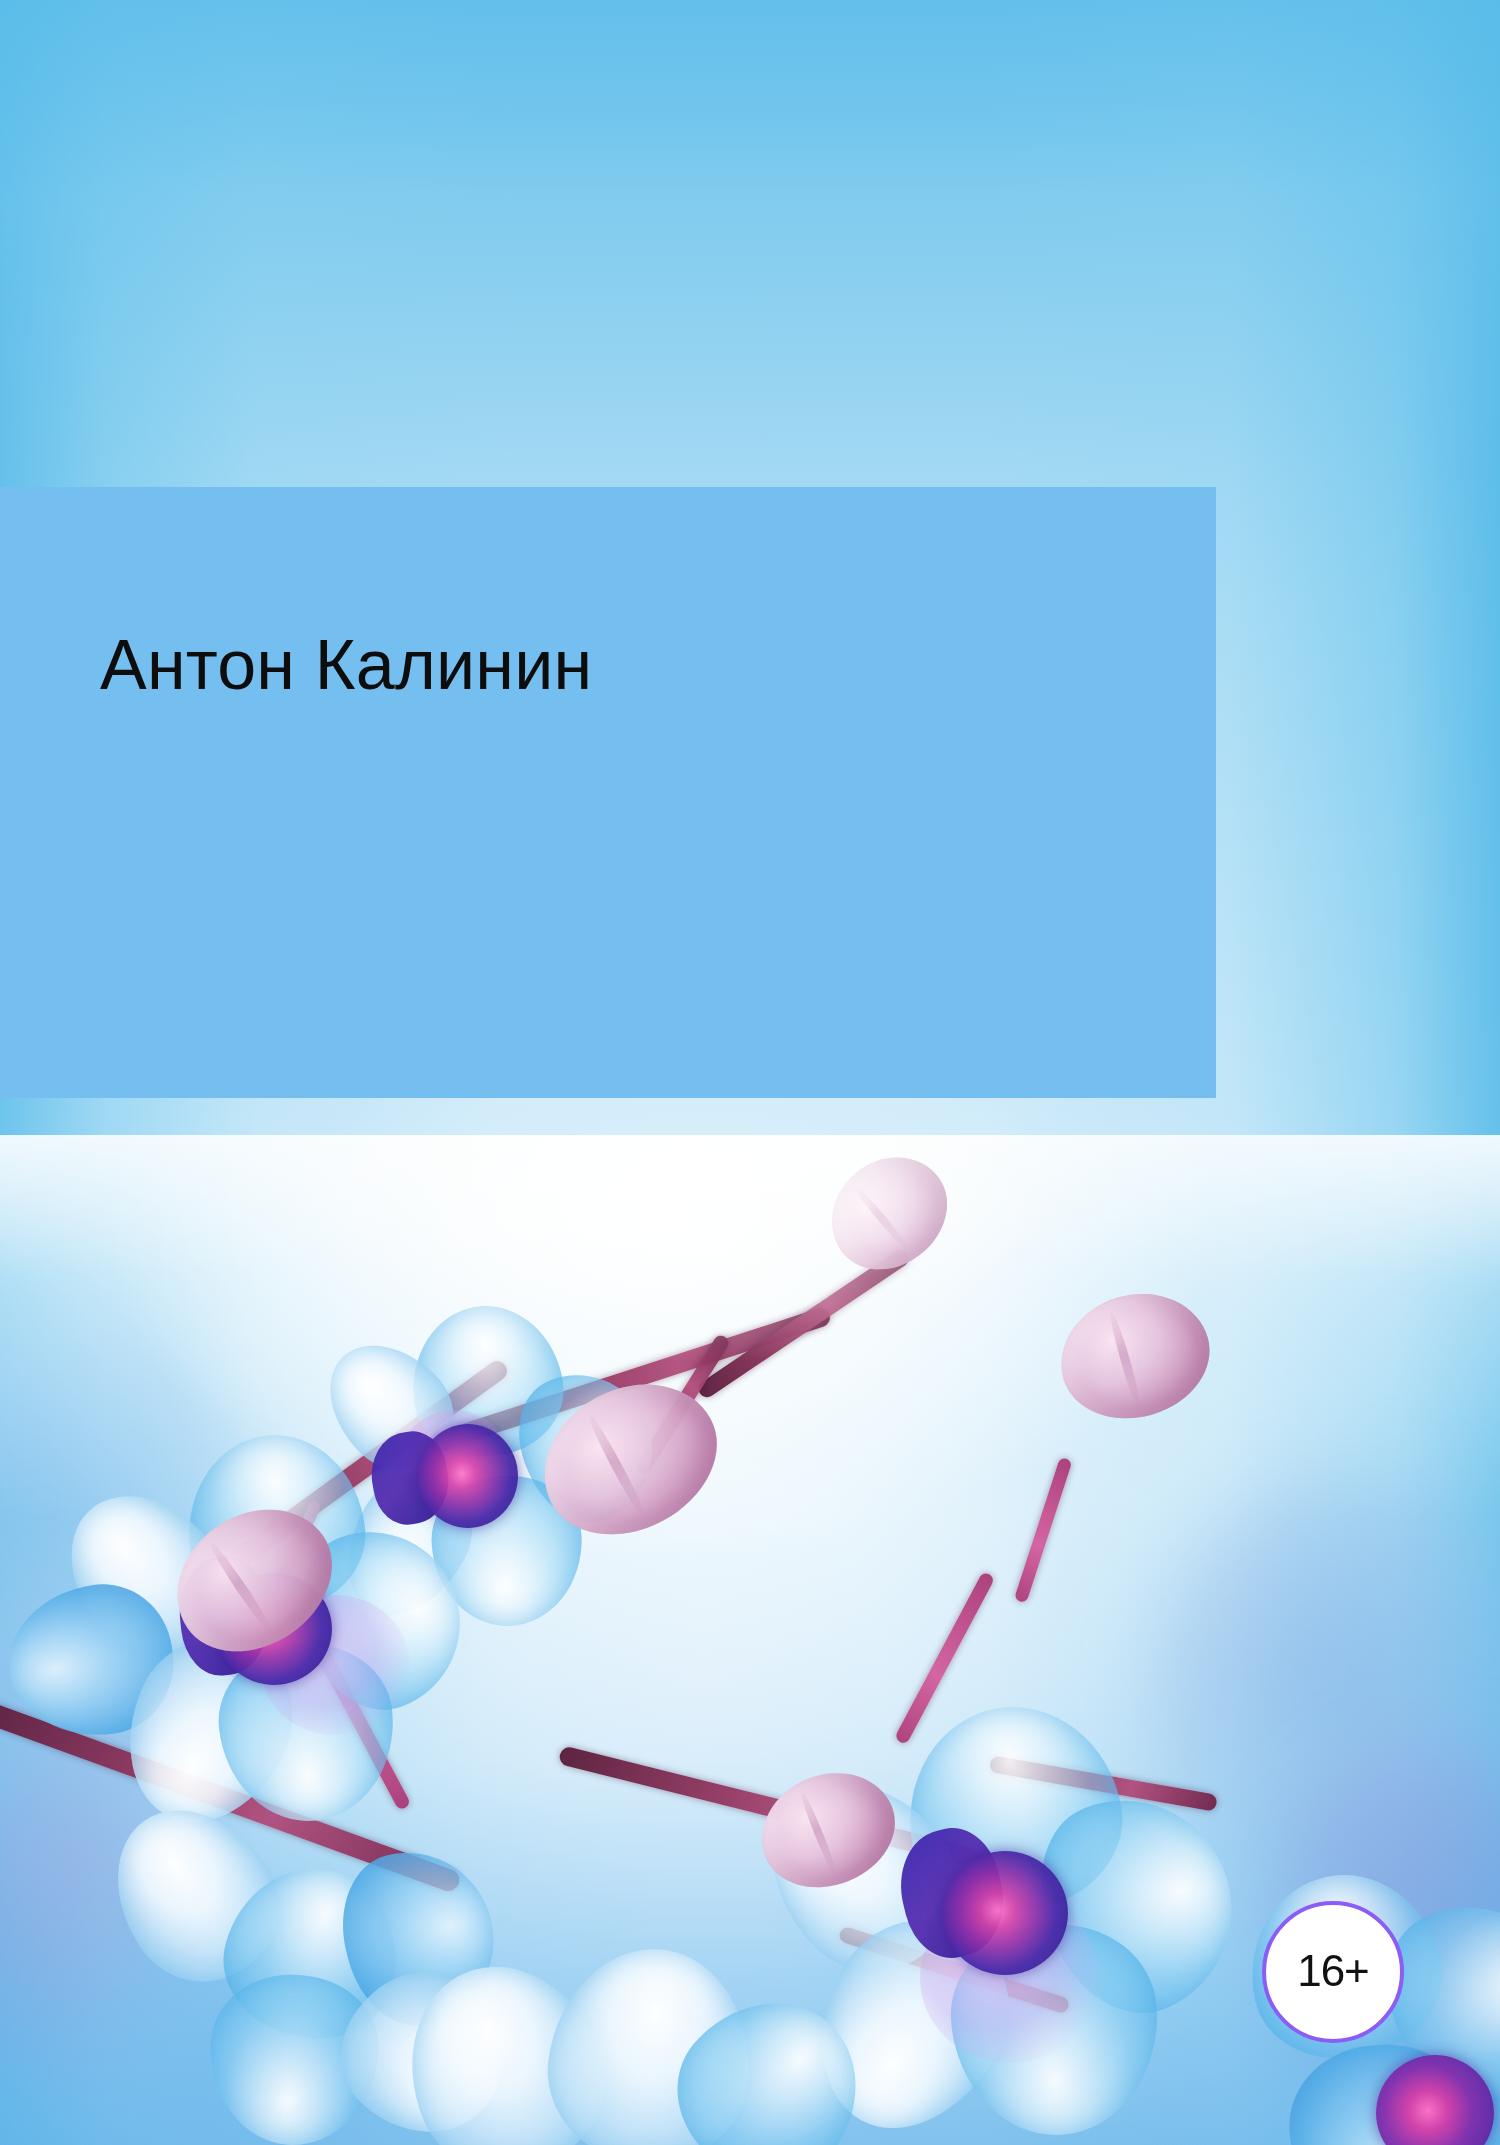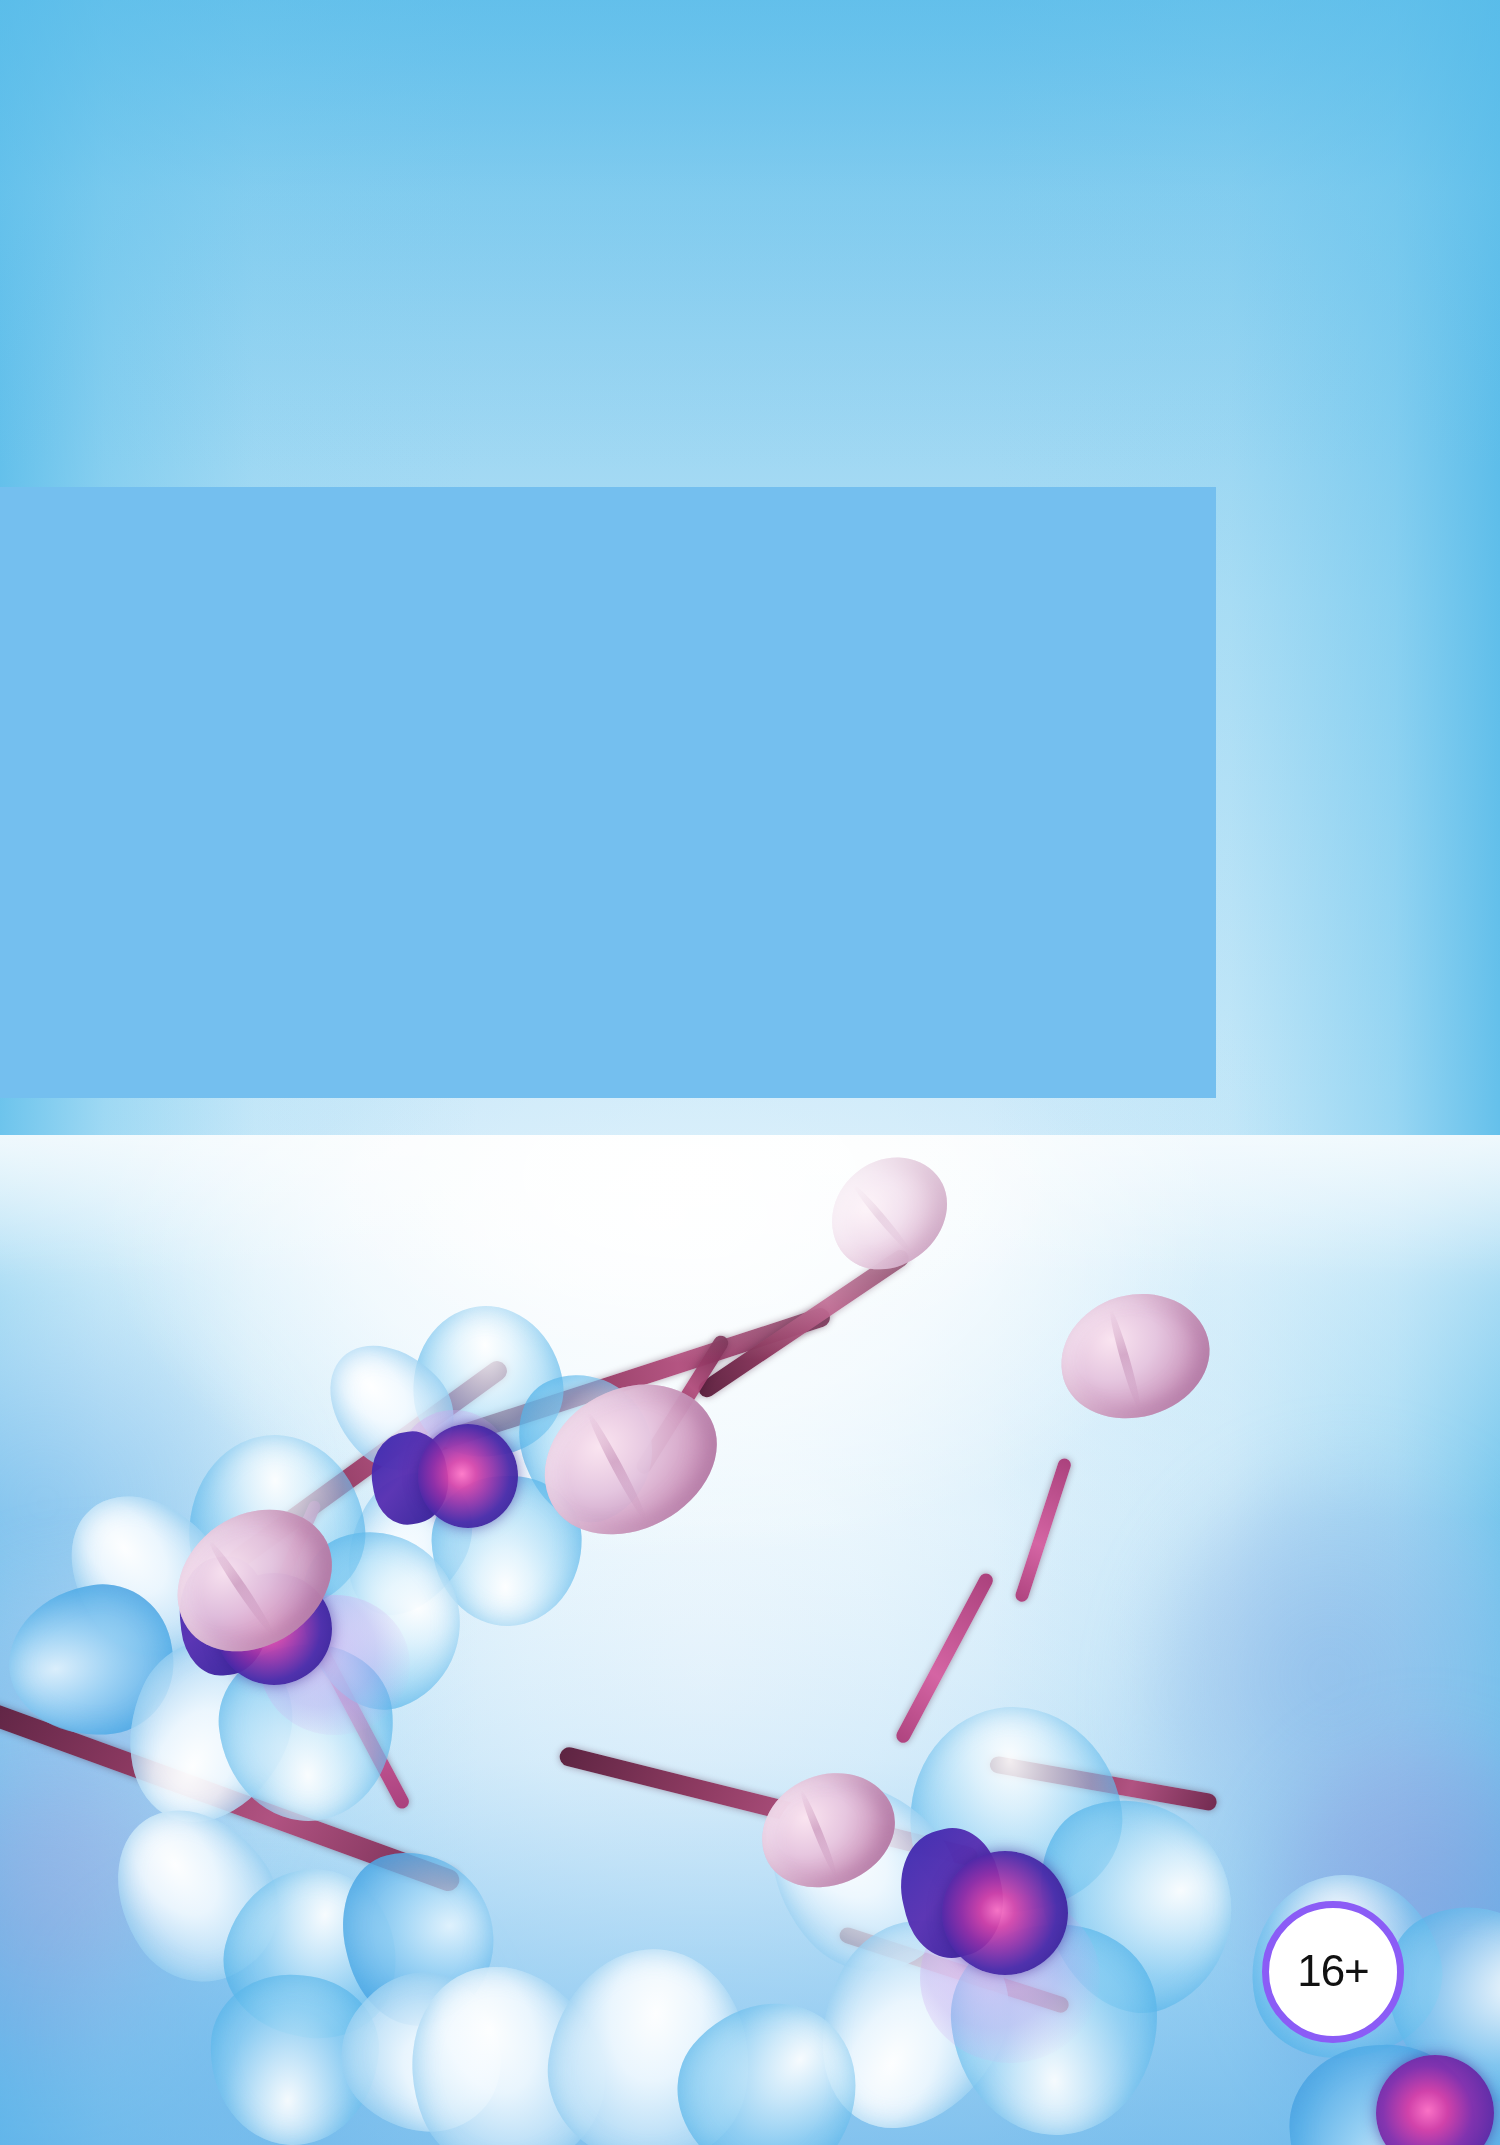--- a/index.html
+++ b/index.html
@@ -234,21 +234,21 @@
 
   
   .age-badge {
     position: absolute;
     left: 1262px;
     top: 1901px;
     width: 142px;
     height: 142px;
     border-radius: 50%;
     background: #ffffff;
-    border: 7px solid #8b5cf6;
+    border: 4px solid #8b5cf6;
     box-sizing: border-box;
     display: flex;
     align-items: center;
     justify-content: center;
   }
   .age-badge span {
     font-size: 44px;
     color: #111111;
     font-weight: 400;
     letter-spacing: -1px;
@@ -367,19 +367,20 @@
     </div>
 
     <div style="position:absolute; inset:0; pointer-events:none;
                 background:
                   radial-gradient(ellipse 520px 260px at 46% 4%, rgba(255,255,255,0.90) 0%, rgba(255,255,255,0) 72%),
                   linear-gradient(180deg, rgba(255,255,255,0.42) 0%, rgba(255,255,255,0) 14%);"></div>
   </div>
 
   <div class="title-band"></div>
 
+  <div class="author">Антон Калинин</div>
 
 
   <div class="age-badge">
     <span>16+</span>
   </div>
 
 </div>
 
 </body></html>

